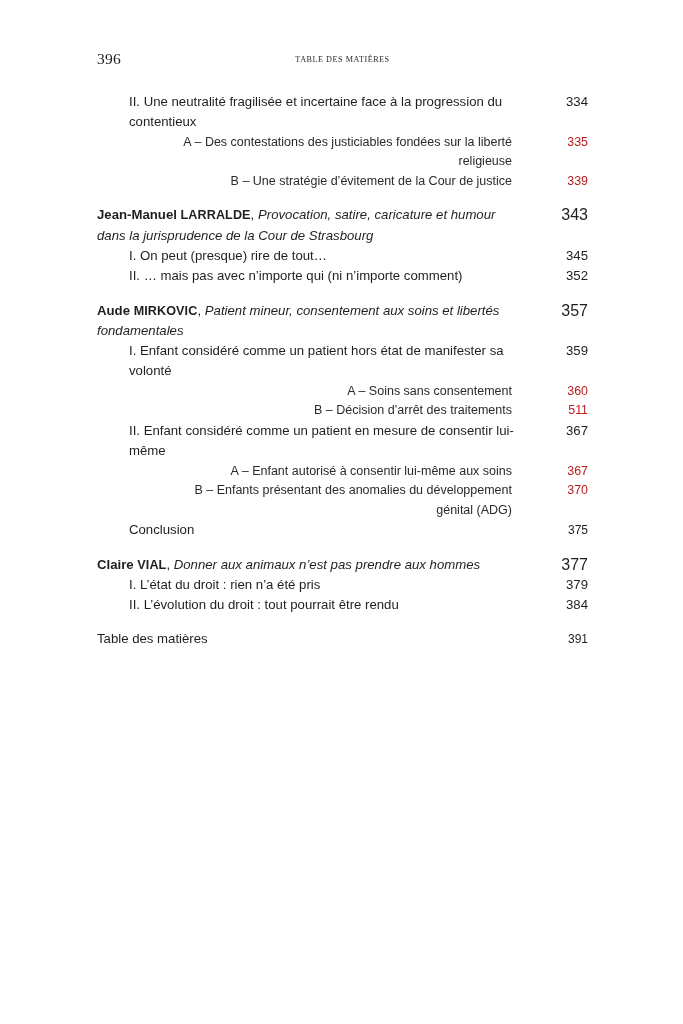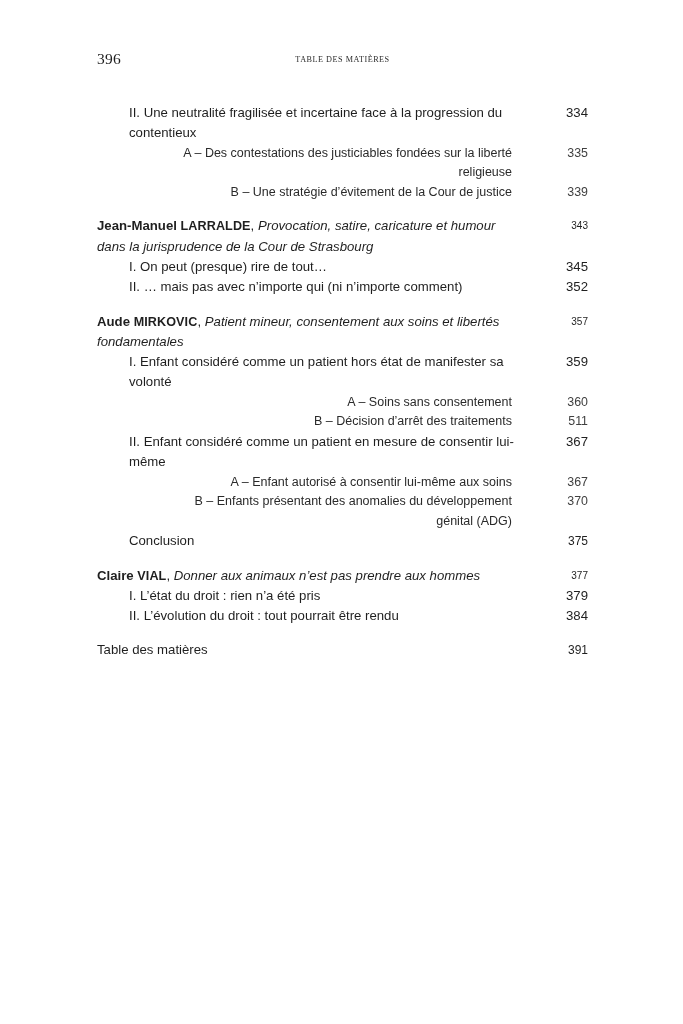--- a/index.html
+++ b/index.html
@@ -53,21 +53,21 @@
     font-size: 8.2px;
     letter-spacing: 0.5px;
     color: #2b2b2b;
     line-height: 10px;
   }
 
   
   .toc {
     position: absolute;
     left: 97px;
-    top: 103px;
+    top: 92px;
     width: 491px;
   }
 
   .entry {
     position: relative;
     width: 100%;
   }
 
   .entry .label {
     display: block;
@@ -88,42 +88,42 @@
     font-size: 12px;
     line-height: 20.3px;
     color: #1f1f1f;
   }
 
   
   .lvl-author .label {
     text-indent: 0;
     padding-left: 0;
   }
-  .lvl-author .pageno { font-size: 10px; }
+  .lvl-author .pageno { font-size: 16px; }
 
   
   .lvl-section .label {
     padding-left: 32px;
     padding-right: 72px;
   }
   .lvl-section .pageno { font-size: 13.2px; }
 
   
   .lvl-sub .label {
     padding-left: 58px;
     padding-right: 76px;
     font-size: 12.5px;
     line-height: 19.6px;
     color: #2a2a2a;
     text-align: right;
   }
   .lvl-sub .pageno {
     font-size: 12.4px;
     line-height: 19.6px;
-    color: #404040;
+    color: #b91c1c;
   }
 
   
   .lvl-plain .label {
     padding-left: 32px;
   }
   .lvl-flush .label {
     padding-left: 0;
   }
 

